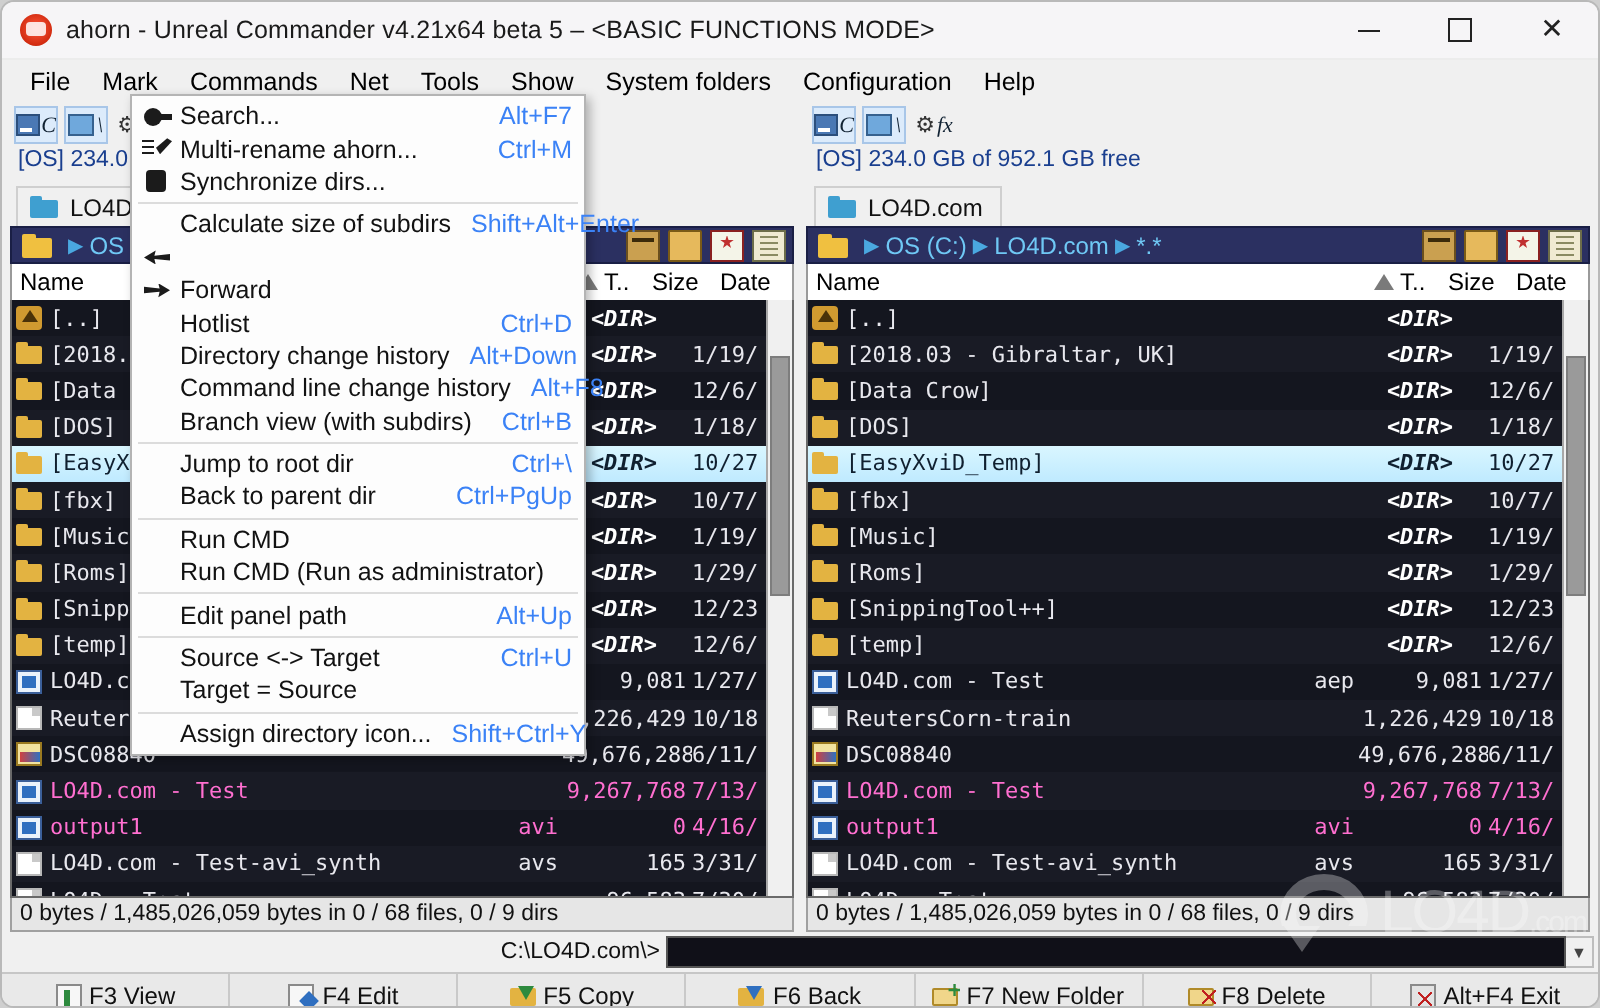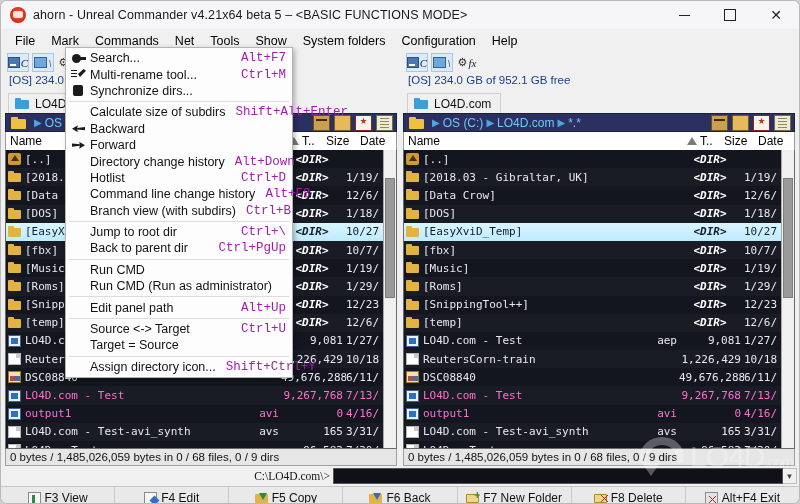--- a/index.html
+++ b/index.html
@@ -134,21 +134,21 @@
   .c-d{width:48px;padding-right:2px;overflow:hidden;}
   .col-dir{color:#ffffff;font-weight:bold;font-style:italic;}
   .col-pink{color:#ff6fd0;}
   .col-white{color:#e8e8ee;}
   .vscroll{position:absolute;right:0;top:0;width:13px;height:100%;background:#f0f0f0;border-left:1px solid #a8a8a8;box-sizing:border-box;}
   .vthumb{position:absolute;left:1px;width:10px;background:#9a9a9a;border:1px solid #7d7d7d;box-sizing:border-box;}
   .pstatus{height:17px;background:#e6e6e6;border:1px solid #a0a0a0;border-top:none;box-sizing:border-box;
            display:flex;align-items:center;padding-left:4px;font-size:11.5px;color:#111;white-space:nowrap;}
   
   .cmdrow{height:20px;display:flex;align-items:center;background:#f0f0f0;padding:0 2px;}
-  .cmdprompt{margin-left:auto;font-size:11.5px;color:#111;padding-right:3px;white-space:nowrap;font-family:Liberation Serif, serif;}
+  .cmdprompt{margin-left:auto;font-size:11.5px;color:#111;padding-right:3px;white-space:nowrap;}
   .cmdinput{width:450px;height:16px;background:#101018;border:1px solid #555;box-sizing:border-box;}
   .cmddrop{width:14px;height:16px;background:#f0f0f0;border:1px solid #bdbdbd;border-left:none;
            display:flex;align-items:center;justify-content:center;font-size:8px;color:#444;box-sizing:border-box;}
   
   .fkeys{height:22px;display:flex;background:#e9e9e9;border-top:1px solid #c6c6c6;}
   .fkey{flex:1;display:flex;align-items:center;justify-content:center;gap:4px;
         border-right:1px solid #c9c9c9;font-size:12px;color:#111;white-space:nowrap;}
   .fkey:last-child{border-right:none;}
   .fkic{width:13px;height:12px;position:relative;flex:none;}
   .k-view{background:#f7f7f7;border:1px solid #8a8a8a;box-sizing:border-box;}
@@ -172,21 +172,21 @@
                  linear-gradient(-45deg,transparent 43%,#c02020 43% 57%,transparent 57%);}
   
   .dropdown{
     position:absolute;left:64px;top:46px;width:226px;background:#fdfdfd;
     border:1px solid #b4b4b4;box-shadow:2px 2px 5px rgba(0,0,0,.28);
     padding:2px 0;z-index:50;font-size:12.5px;
   }
   .dd-item{height:16.4px;display:flex;align-items:center;padding:0 6px 0 4px;color:#121212;white-space:nowrap;}
   .dd-ic{width:17px;height:13px;flex:none;margin-right:3px;position:relative;}
   .dd-label{flex:1;}
-  .dd-acc{color:#a21caf;padding-left:10px;font-family:Liberation Mono, monospace;}
+  .dd-acc{color:#3b82f6;padding-left:10px;}
   .dd-sep{height:1px;background:#dcdcdc;margin:2px 3px;}
   .i-search:after{content:"";position:absolute;left:2px;top:2px;width:9px;height:9px;border-radius:50%;background:#1b1b1b;}
   .i-search:before{content:"";position:absolute;left:10px;top:5px;width:6px;height:3px;background:#1b1b1b;}
   .i-rename:after{content:"";position:absolute;left:1px;top:2px;width:6px;height:9px;
       background:repeating-linear-gradient(to bottom,#1b1b1b 0 1px,transparent 1px 3px);}
   .i-rename:before{content:"";position:absolute;left:8px;top:1px;width:8px;height:8px;
       background:#1b1b1b;clip-path:polygon(0 60%,70% 0,100% 20%,25% 100%);}
   .i-sync:after{content:"";position:absolute;left:3px;top:1px;width:10px;height:11px;background:#1b1b1b;border-radius:2px;}
   .i-sync:before{content:"";position:absolute;left:6px;top:3px;width:5px;height:7px;background:#fdfdfd;border-radius:0 3px 3px 0;}
   .i-back:after{content:"";position:absolute;left:2px;top:3px;width:13px;height:7px;background:#1b1b1b;
@@ -644,56 +644,55 @@
   </div>
 
   <div class="dropdown" id="commands-dropdown">
       <div class="dd-item">
         <span class="dd-ic i-search"></span>
         <span class="dd-label">Search...</span>
         <span class="dd-acc">Alt+F7</span>
       </div>
       <div class="dd-item">
         <span class="dd-ic i-rename"></span>
-        <span class="dd-label">Multi-rename tool...</span>
+        <span class="dd-label">Multi-rename ahorn...</span>
         <span class="dd-acc">Ctrl+M</span>
       </div>
       <div class="dd-item">
         <span class="dd-ic i-sync"></span>
         <span class="dd-label">Synchronize dirs...</span>
         <span class="dd-acc"></span>
       </div>
       <div class="dd-sep"></div>
       <div class="dd-item">
         <span class="dd-ic "></span>
         <span class="dd-label">Calculate size of subdirs</span>
         <span class="dd-acc">Shift+Alt+Enter</span>
       </div>
       <div class="dd-item">
         <span class="dd-ic i-back"></span>
-        <span class="dd-label">Backward</span>
         <span class="dd-acc"></span>
       </div>
       <div class="dd-item">
         <span class="dd-ic i-fwd"></span>
         <span class="dd-label">Forward</span>
         <span class="dd-acc"></span>
       </div>
       <div class="dd-item">
         <span class="dd-ic "></span>
+        <span class="dd-label">Hotlist</span>
+        <span class="dd-acc">Ctrl+D</span>
+      </div>
+      <div class="dd-item">
+        <span class="dd-ic "></span>
         <span class="dd-label">Directory change history</span>
         <span class="dd-acc">Alt+Down</span>
       </div>
       <div class="dd-item">
         <span class="dd-ic "></span>
-        <span class="dd-label">Hotlist</span>
-        <span class="dd-acc">Ctrl+D</span>
-      </div>
-      <div class="dd-item">
-        <span class="dd-ic "></span>
         <span class="dd-label">Command line change history</span>
         <span class="dd-acc">Alt+F8</span>
       </div>
       <div class="dd-item">
         <span class="dd-ic "></span>
         <span class="dd-label">Branch view (with subdirs)</span>
         <span class="dd-acc">Ctrl+B</span>
       </div>
       <div class="dd-sep"></div>
       <div class="dd-item">

